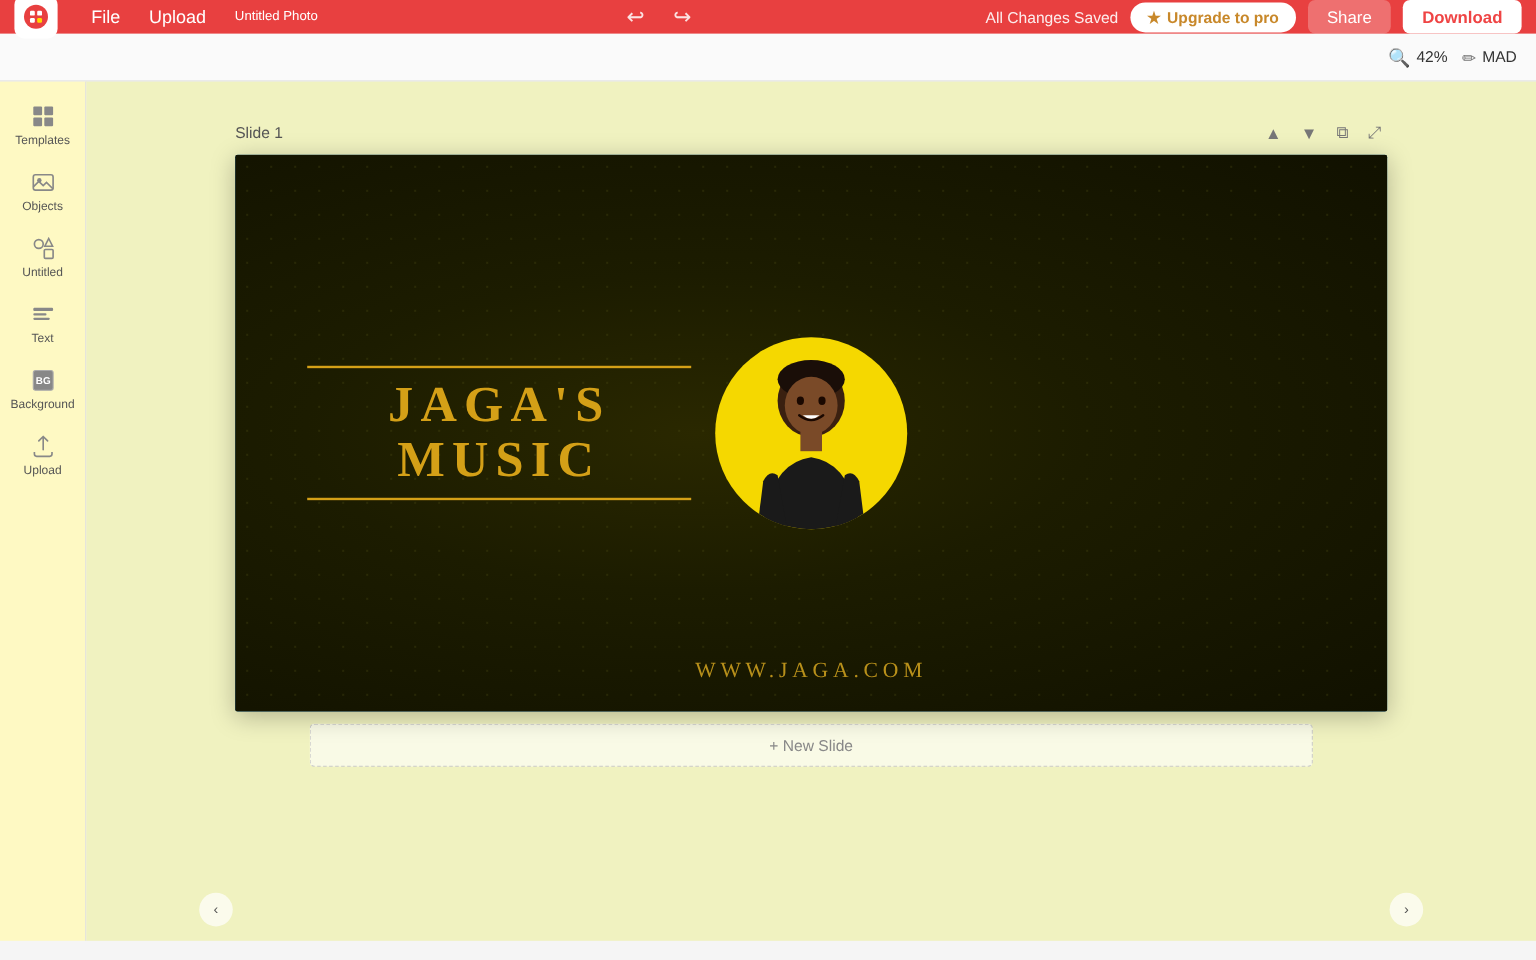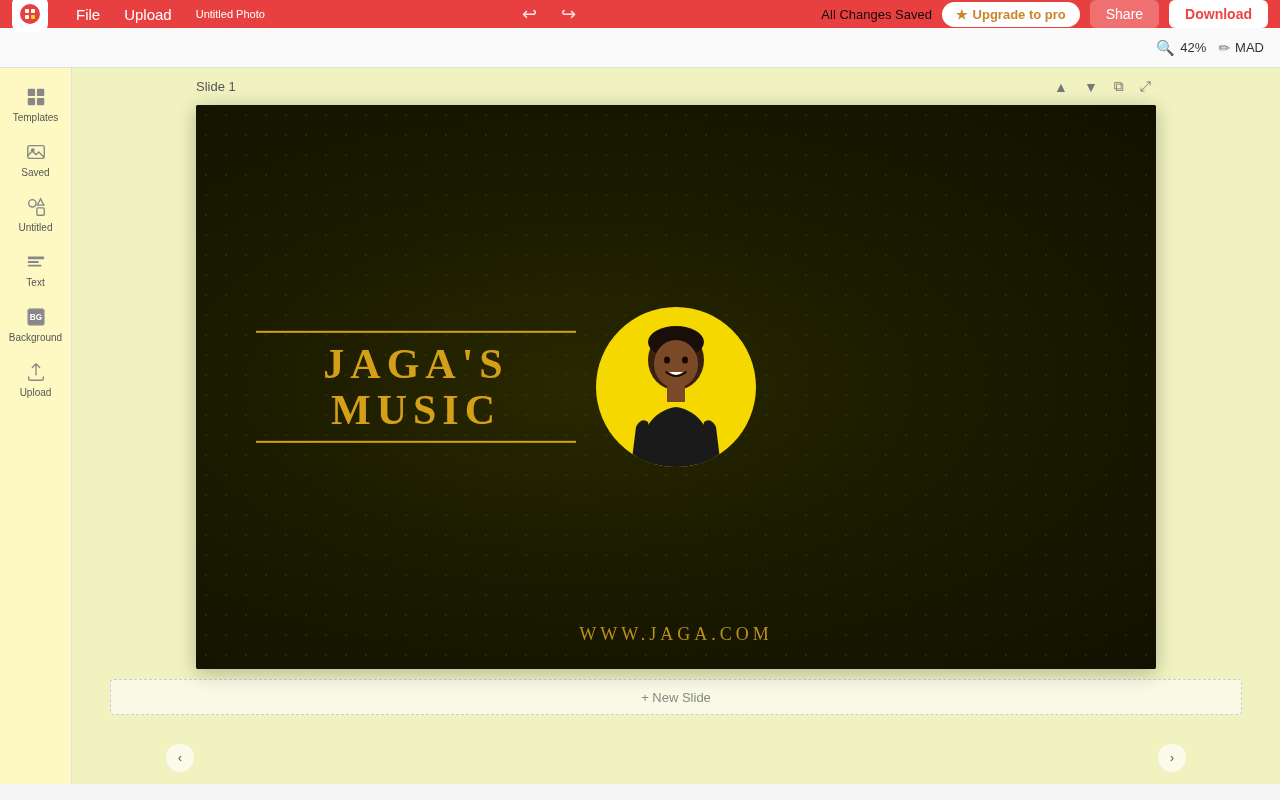--- a/index.html
+++ b/index.html
@@ -56,21 +56,21 @@
       font-size: 18px;
       padding: 4px 8px;
       opacity: 0.85;
     }
     .topbar-right {
       display: flex;
       align-items: center;
       gap: 10px;
     }
     .saved-text {
-      color: #000000;
+      color: #ffffff;
       font-size: 13px;
       opacity: 0.9;
     }
     .upgrade-btn {
       background: #fff;
       color: #c8882a;
       border: none;
       border-radius: 20px;
       padding: 5px 14px;
       font-size: 13px;
@@ -165,21 +165,21 @@
     .sidebar-item-label { font-size: 10px; color: #555; }
 
     
     #canvas-area {
       flex: 1;
       background: #f0f2c0;
       overflow: auto;
       display: flex;
       flex-direction: column;
       align-items: center;
-      padding: 8px;
+      padding: 32px;
       position: relative;
     }
 
     
     .slide-header {
       width: 960px;
       display: flex;
       align-items: center;
       justify-content: space-between;
       margin-bottom: 8px;
@@ -199,21 +199,21 @@
       border: none;
       cursor: pointer;
       color: #777;
       font-size: 14px;
       padding: 2px 5px;
     }
 
     
     .slide-canvas {
       width: 960px;
-      height: 564px;
+      height: 464px;
       background: #0c4a6e;
       position: relative;
       overflow: hidden;
       border-radius: 2px;
       box-shadow: 0 4px 20px rgba(0,0,0,0.25);
     }
 
     
     .slide-bg {
       position: absolute;
@@ -307,21 +307,21 @@
       transform: translateX(-50%);
       font-family: Georgia, serif;
       font-size: 18px;
       letter-spacing: 4px;
       color: #b8901a;
       text-transform: uppercase;
     }
 
     
     .new-slide-bar {
-      width: 1132px;
+      width: 836px;
       margin-top: 10px;
       height: 36px;
       background: rgba(255,255,255,0.6);
       border: 1px dashed #ccc;
       border-radius: 4px;
       display: flex;
       align-items: center;
       justify-content: center;
       cursor: pointer;
       color: #888;
@@ -422,21 +422,21 @@
       </svg>
       <span class="sidebar-item-label">Templates</span>
     </div>
 
     <div class="sidebar-item">
       <svg viewBox="0 0 24 24" fill="none">
         <rect x="3" y="5" width="18" height="14" rx="2" stroke="#888" stroke-width="1.5"></rect>
         <circle cx="8.5" cy="10" r="2" fill="#888"></circle>
         <path d="M3 16l5-5 4 4 3-3 6 6" stroke="#888" stroke-width="1.5"></path>
       </svg>
-      <span class="sidebar-item-label">Saved</span>
+      <span class="sidebar-item-label">Objects</span>
     </div>
 
     <div class="sidebar-item">
       <svg viewBox="0 0 24 24" fill="none">
         <circle cx="8" cy="8" r="4" stroke="#888" stroke-width="1.5"></circle>
         <rect x="13" y="13" width="8" height="8" rx="1" stroke="#888" stroke-width="1.5"></rect>
         <path d="M17 3l3.5 7h-7L17 3z" stroke="#888" stroke-width="1.5"></path>
       </svg>
       <span class="sidebar-item-label">Untitled</span>
     </div>

